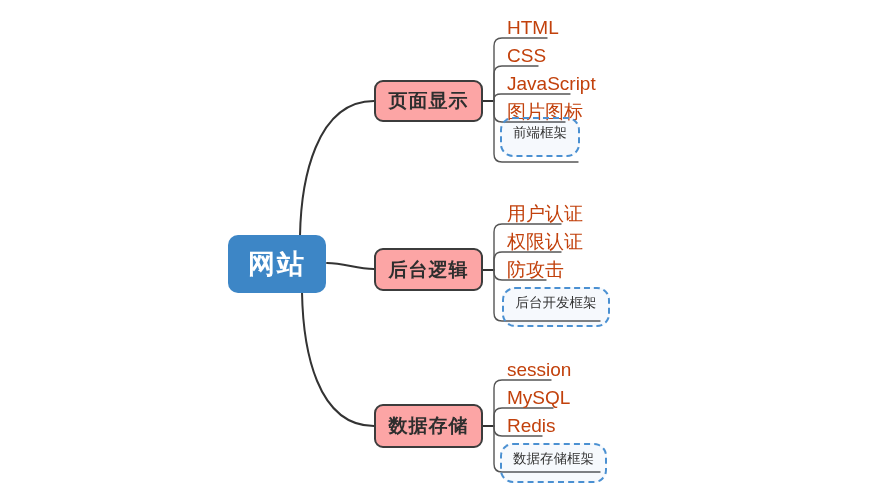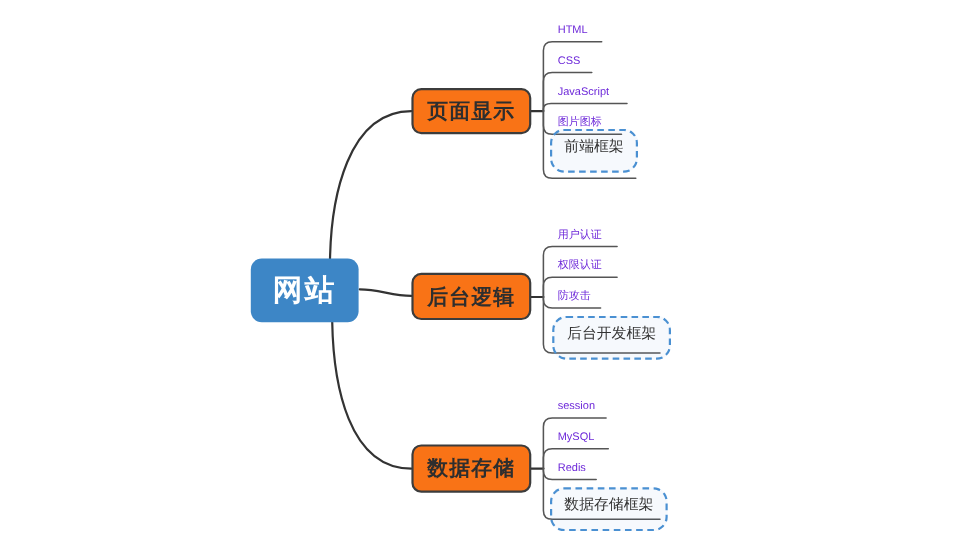--- a/index.html
+++ b/index.html
@@ -10,28 +10,28 @@
   .canvas svg{position:absolute;left:0;top:0;}
   .root-topic{
     position:absolute;left:228px;top:235px;width:98px;height:58px;
     background:#3d86c6;border-radius:10px;
     display:flex;align-items:center;justify-content:center;
     color:#ffffff;font-size:27px;font-weight:bold;letter-spacing:2px;
     box-sizing:border-box;
   }
   .branch-topic{
     position:absolute;left:374px;width:109px;
-    background:#f97316;border:2px solid #3c3c3c;border-radius:9px;
+    background:#fca5a5;border:2px solid #3c3c3c;border-radius:9px;
     display:flex;align-items:center;justify-content:center;
     color:#2e2e2e;font-size:19px;font-weight:bold;letter-spacing:1px;
     box-sizing:border-box;
   }
   .leaf-topic{
     position:absolute;left:507px;height:17px;line-height:17px;
-    color:#6d28d9;font-size:10px;white-space:nowrap;
+    color:#c2410c;font-size:19px;white-space:nowrap;
   }
   .boundary-box{
     position:absolute;border:2px dashed #4a90d2;border-radius:13px;
     background:rgba(74,144,210,0.05);
     display:flex;align-items:center;justify-content:center;
     padding-bottom:9px;box-sizing:border-box;
     color:#333333;font-size:13.5px;white-space:nowrap;
   }
   .watermark{
     position:absolute;left:660px;top:447px;

